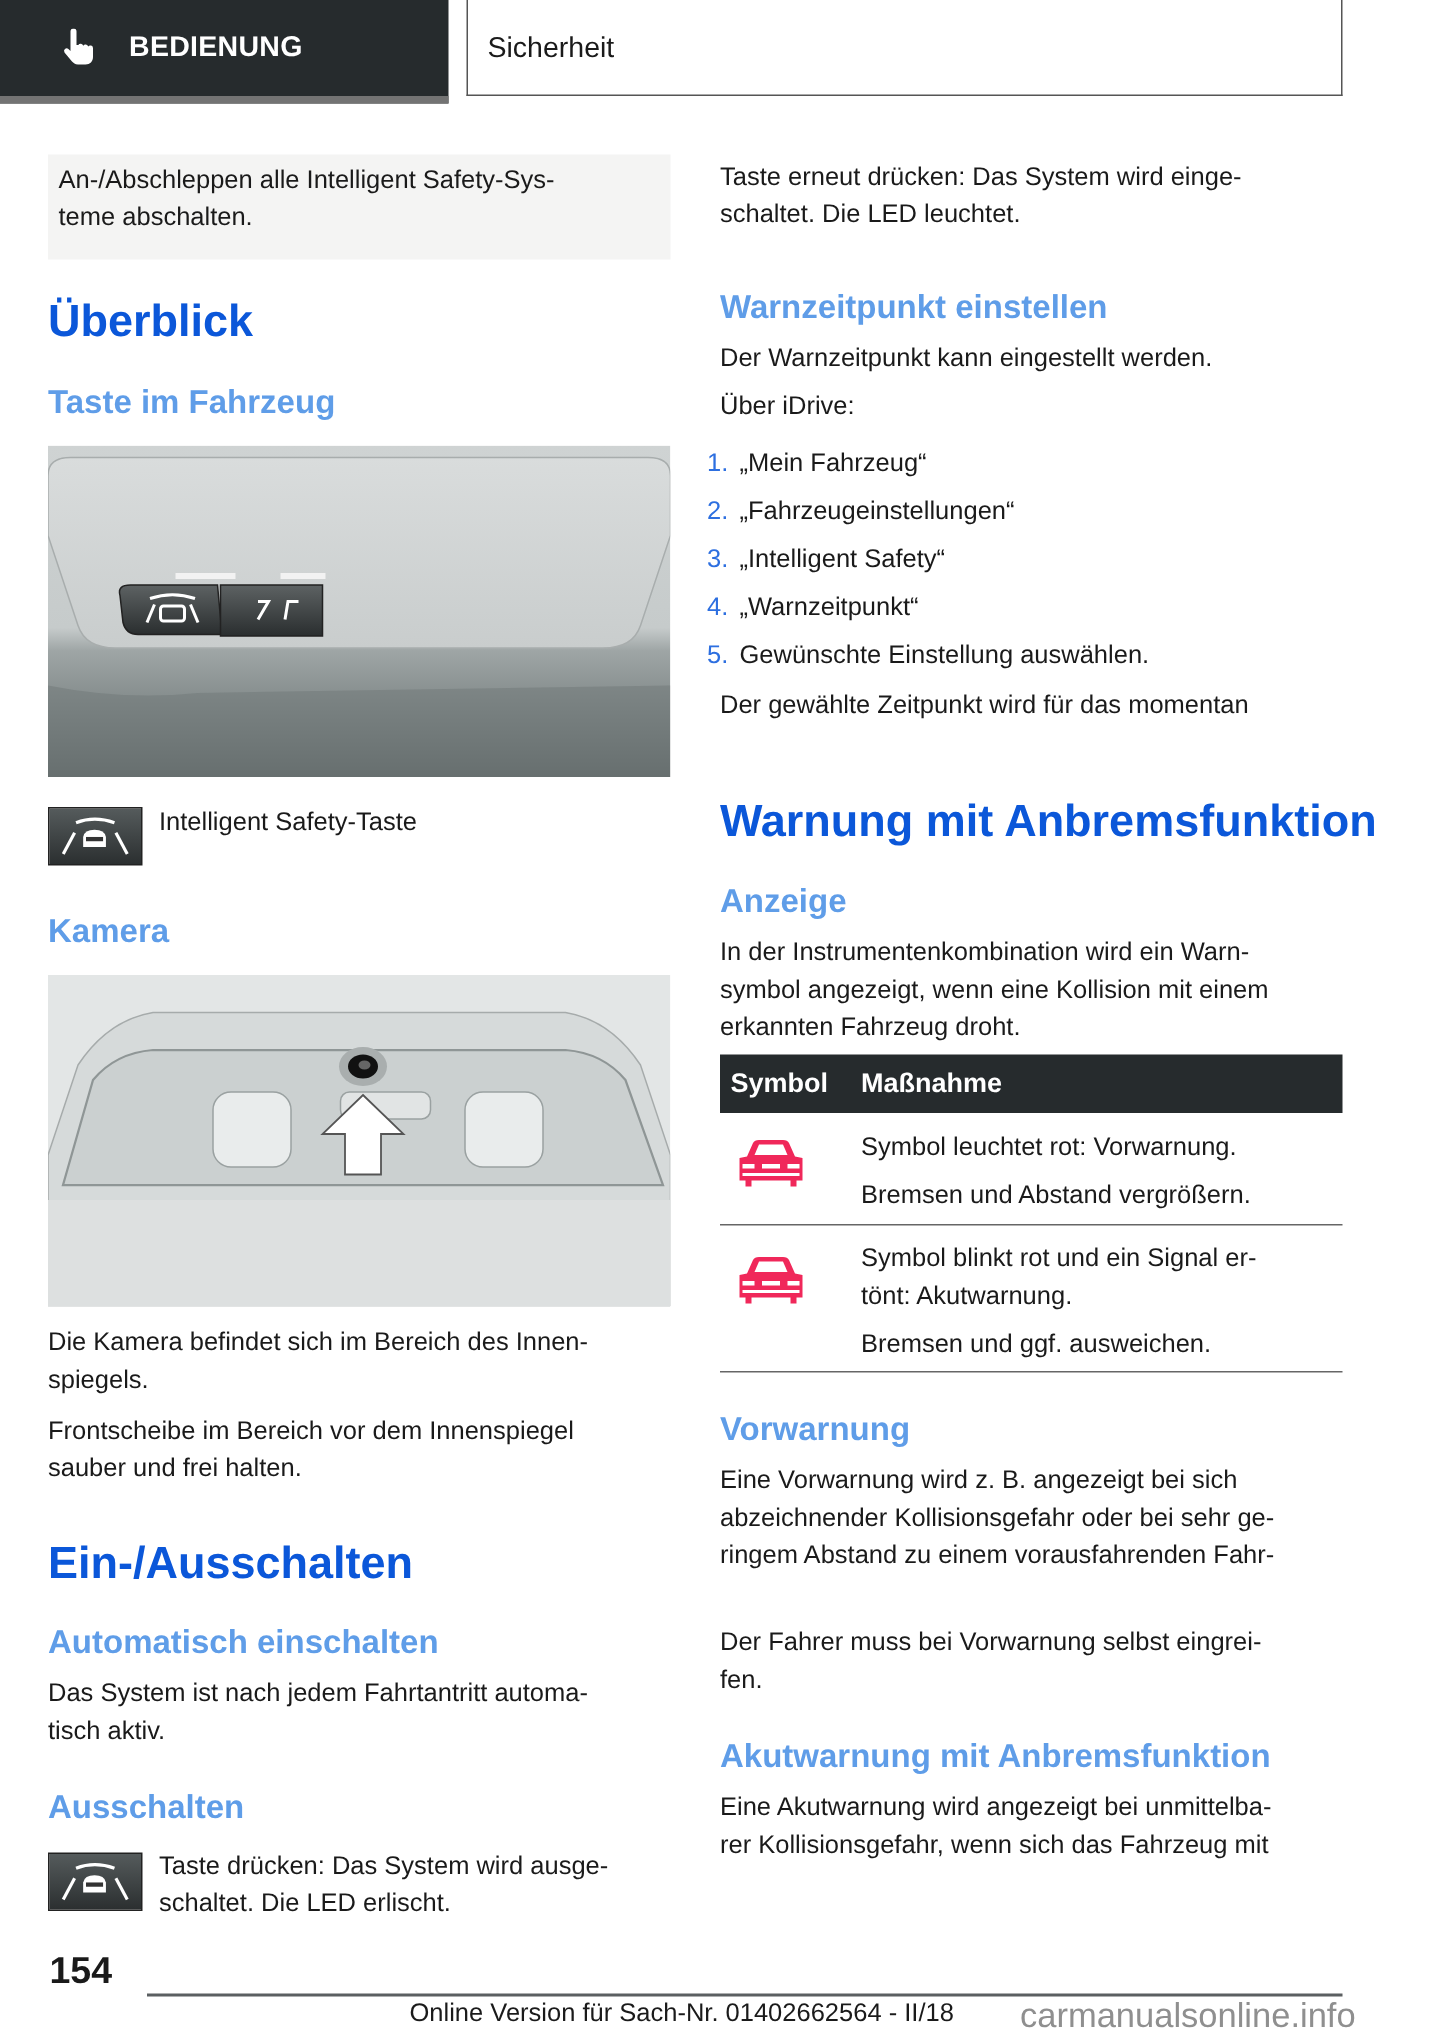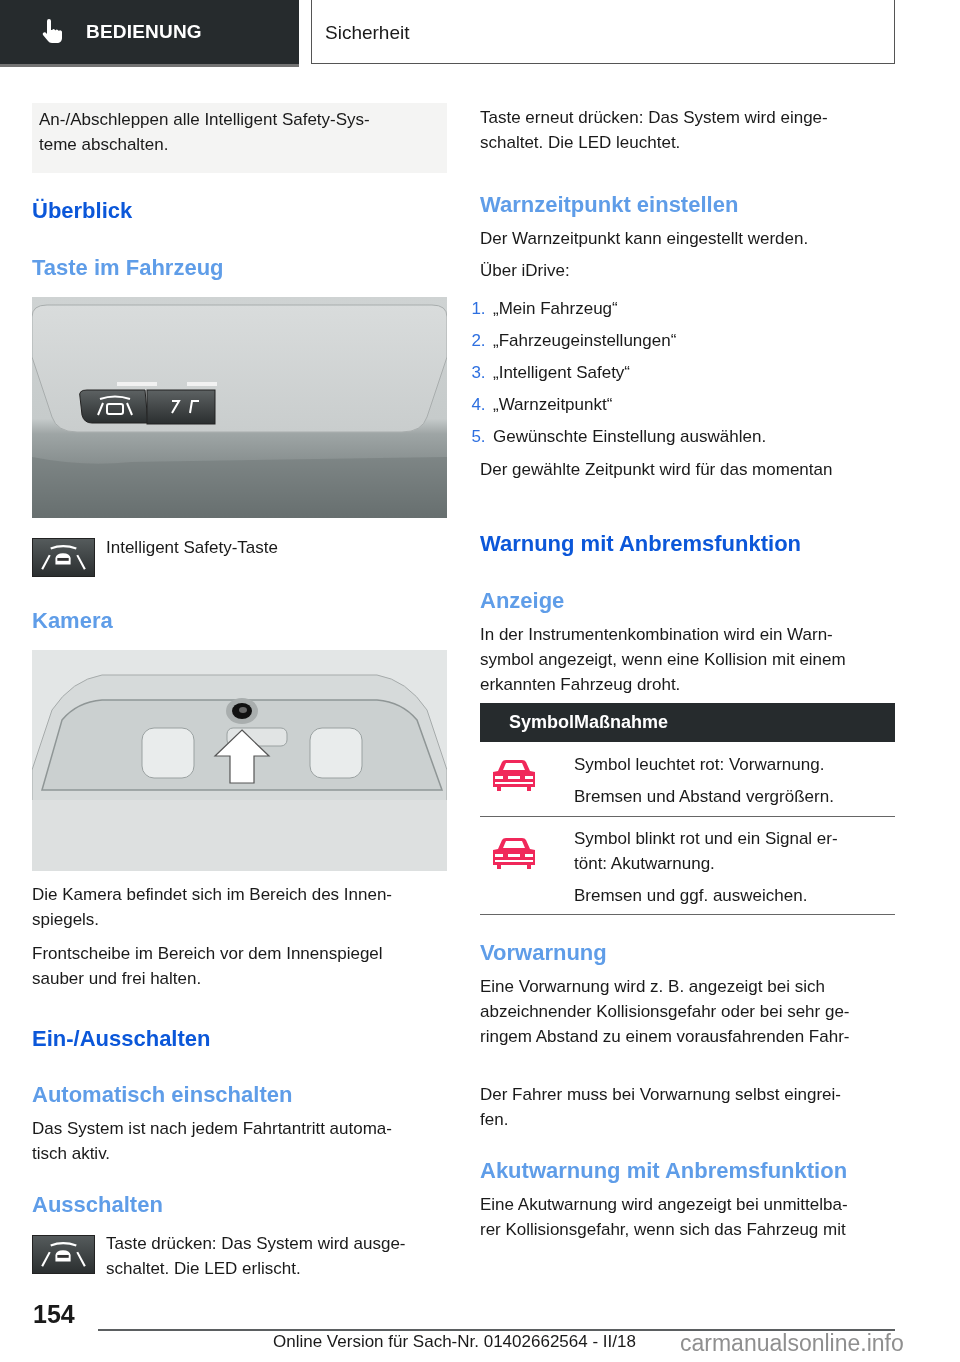--- a/index.html
+++ b/index.html
@@ -3,59 +3,59 @@
 <meta charset="utf-8">
 <style>
   html, body { margin:0; padding:0; }
   body {
     width:960px; height:1362px; position:relative; overflow:hidden;
     background:#ffffff; font-family:"Liberation Sans", sans-serif; color:#1a1a1a;
   }
   .hdr-dark {
     position:absolute; left:0; top:0; width:299px; height:64px;
     background:#262b2d; color:#fff; display:flex; align-items:center;
-    border-bottom:3px solid #737373;
+    border-bottom:5px solid #737373;
   }
   .hdr-dark .hand { margin-left:40px; width:24px; height:26px; }
   .hdr-dark .label { margin-left:22px; font-weight:bold; font-size:19px; letter-spacing:0.2px; }
   .hdr-light {
     position:absolute; left:311px; top:-2px; width:584px; height:66px;
     border:1.5px solid #555; border-top:none; box-sizing:border-box;
     display:flex; align-items:center;
   }
   .hdr-light .label { margin-left:13px; font-size:19px; margin-top:4px; }
 
   .note-box {
     position:absolute; left:32px; top:103px; width:415px; height:70px;
     background:#f4f4f3; box-sizing:border-box; padding:4px 7px;
     font-size:17px; line-height:25px;
   }
 
-  .h1 { position:absolute; font-weight:bold; font-size:22px; color:#0b57d9; }
+  .h1 { position:absolute; font-weight:bold; font-size:30px; color:#0b57d9; }
   .h2 { position:absolute; font-weight:bold; font-size:22px; color:#5f9de8; }
   .p  { position:absolute; font-size:17px; line-height:25px; width:415px; }
 
   .img-box { position:absolute; left:32px; width:415px; overflow:hidden; }
 
   .btn-icon {
     position:absolute; width:63px; height:39px;
     background:linear-gradient(#555b5c,#2b2f30); border:1px solid #222;
     box-sizing:border-box;
   }
   .btn-icon svg { width:100%; height:100%; }
 
   .list-row { position:absolute; left:464px; font-size:17px; line-height:25px;text-align:center; }
   .list-row .num { display:inline-block; width:29px; color:#2d6fe0; }
 
   .tbl {
     position:absolute; left:480px; top:703px; width:415px;
   }
   .tbl-head {
     height:39px; background:#262b2d; color:#fff; font-weight:bold; font-size:18px;
-    display:flex; align-items:center;text-align:right;
+    display:flex; align-items:center;
   }
   .tbl-head .c1 { width:94px; padding-left:7px; box-sizing:border-box; }
   .tbl-head .c2 { padding-left:0; }
   .tbl-row { position:relative; border-bottom:1px solid #666; }
   .tbl-row .sym { position:absolute; left:9px; width:50px; height:38px; }
   .tbl-row .txt { margin-left:94px; font-size:17px; line-height:25px; }
   .tbl-row .txt div { margin-bottom:7px; }
 
   .page-num { position:absolute; left:33px; top:1300px; font-weight:bold; font-size:25px; }
   .foot-line { position:absolute; left:98px; top:1329px; width:797px; height:2px; background:#5b5f61; }

